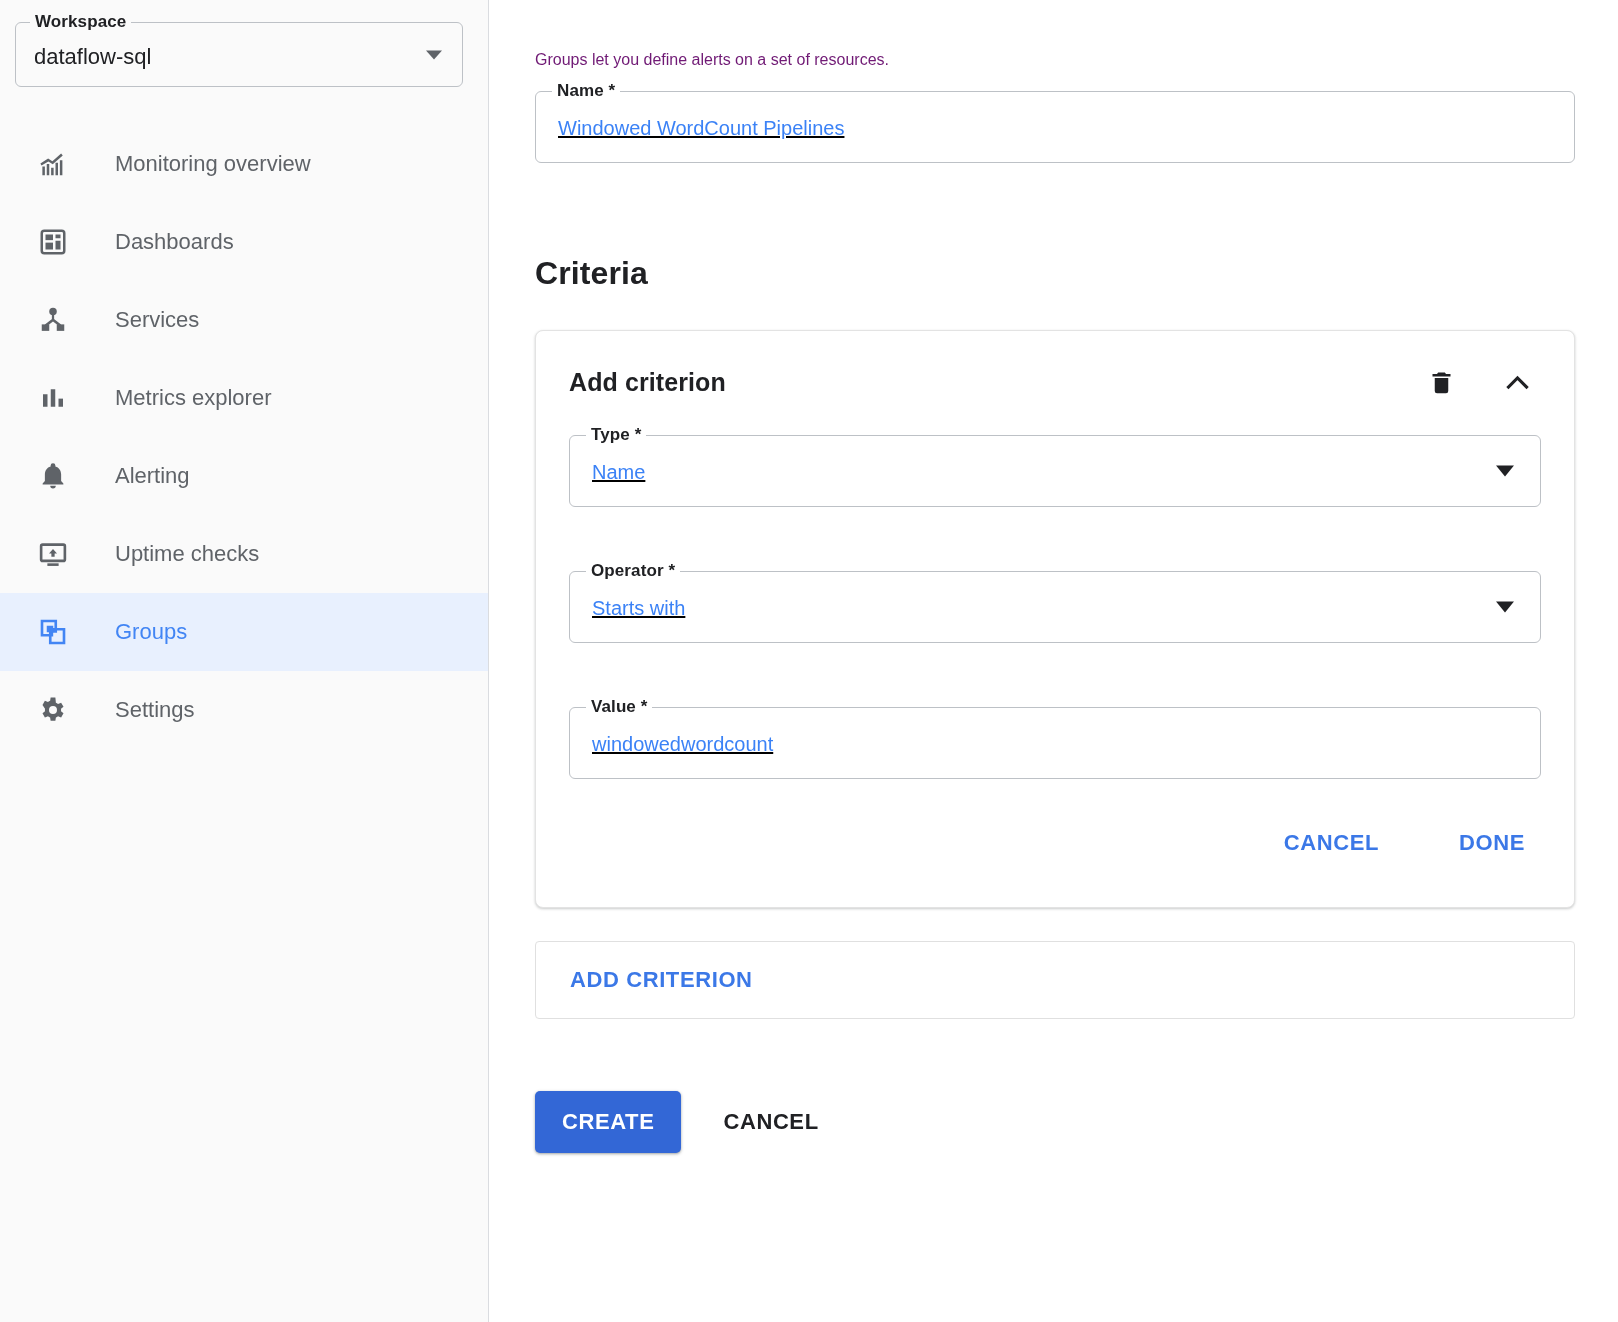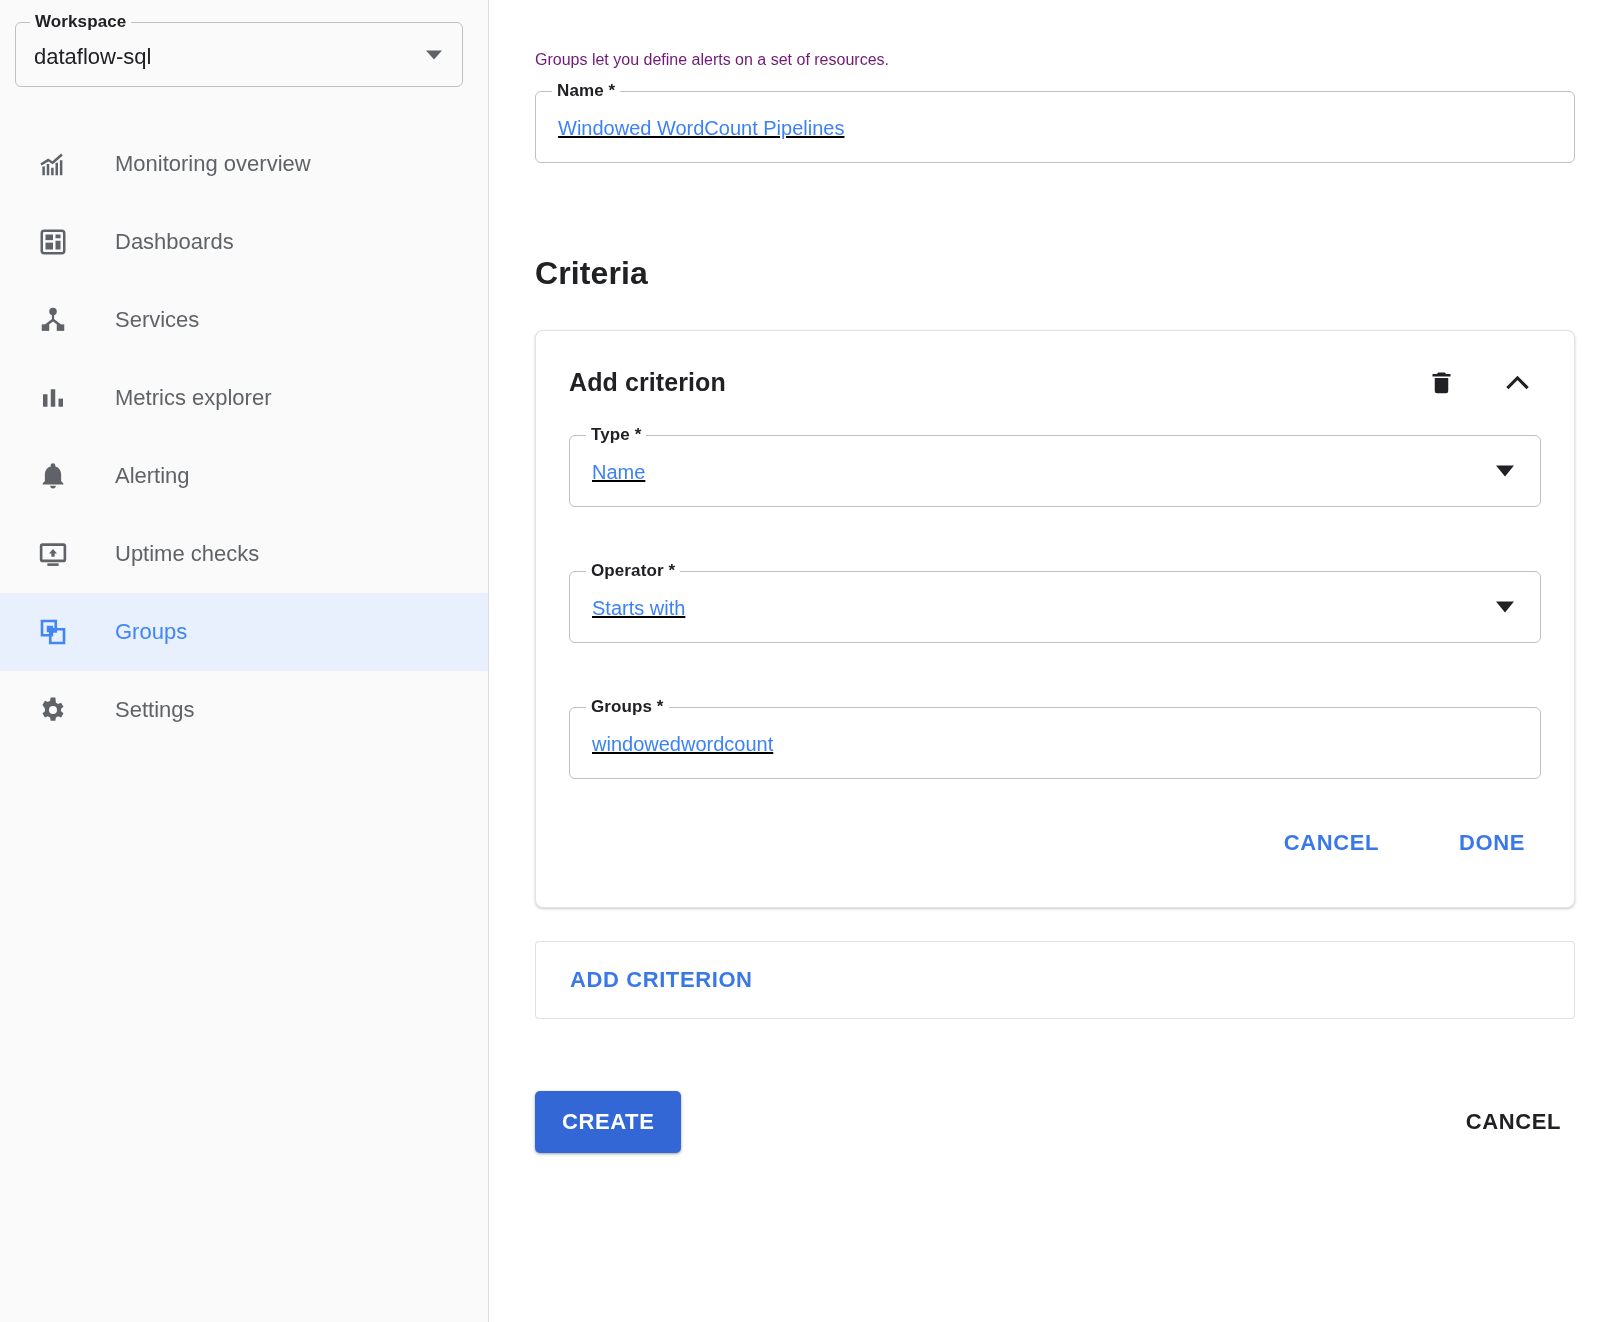--- a/index.html
+++ b/index.html
@@ -245,21 +245,20 @@
     align-items: center;
     padding-left: 20px;
     cursor: pointer;
   }
   .add-criterion-bar .text-btn { padding-left: 14px; }
 
   .bottom-actions {
     display: flex;
     align-items: center;
     margin-top: 72px;
-    justify-content: space-between;
   }
   .btn-primary {
     background: #3367d6;
     color: #ffffff;
     font-size: 22px;
     font-weight: bold;
     letter-spacing: .6px;
     border: none;
     border-radius: 5px;
     height: 62px;
@@ -414,21 +413,21 @@
             <span class="caret"></span>
           </div>
 
           <div class="field">
             <span class="legend">Operator *</span>
             <span class="value">Starts with</span>
             <span class="caret"></span>
           </div>
 
           <div class="field">
-            <span class="legend">Groups *</span>
+            <span class="legend">Value *</span>
             <span class="value" placeholder="Value">windowedwordcount</span>
           </div>
 
         </div>
 
         <div class="criterion-actions">
           <button class="text-btn">CANCEL</button>
           <button class="text-btn">DONE</button>
         </div>
 

